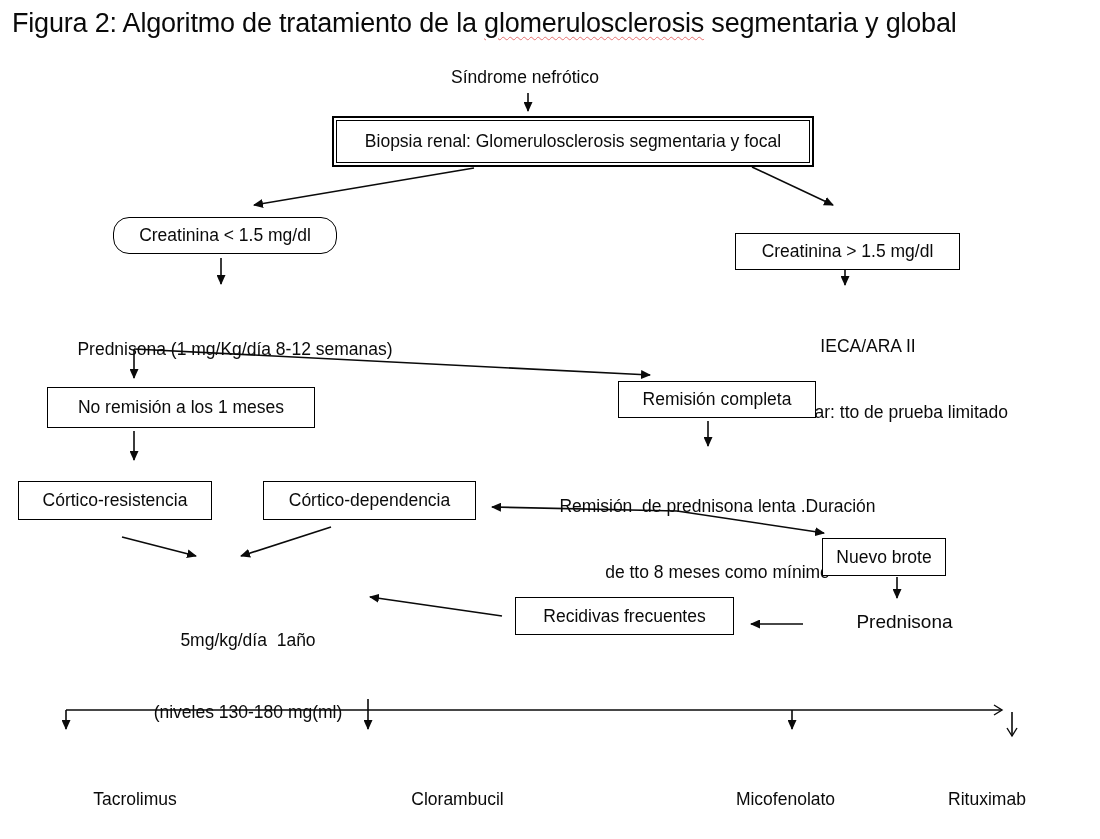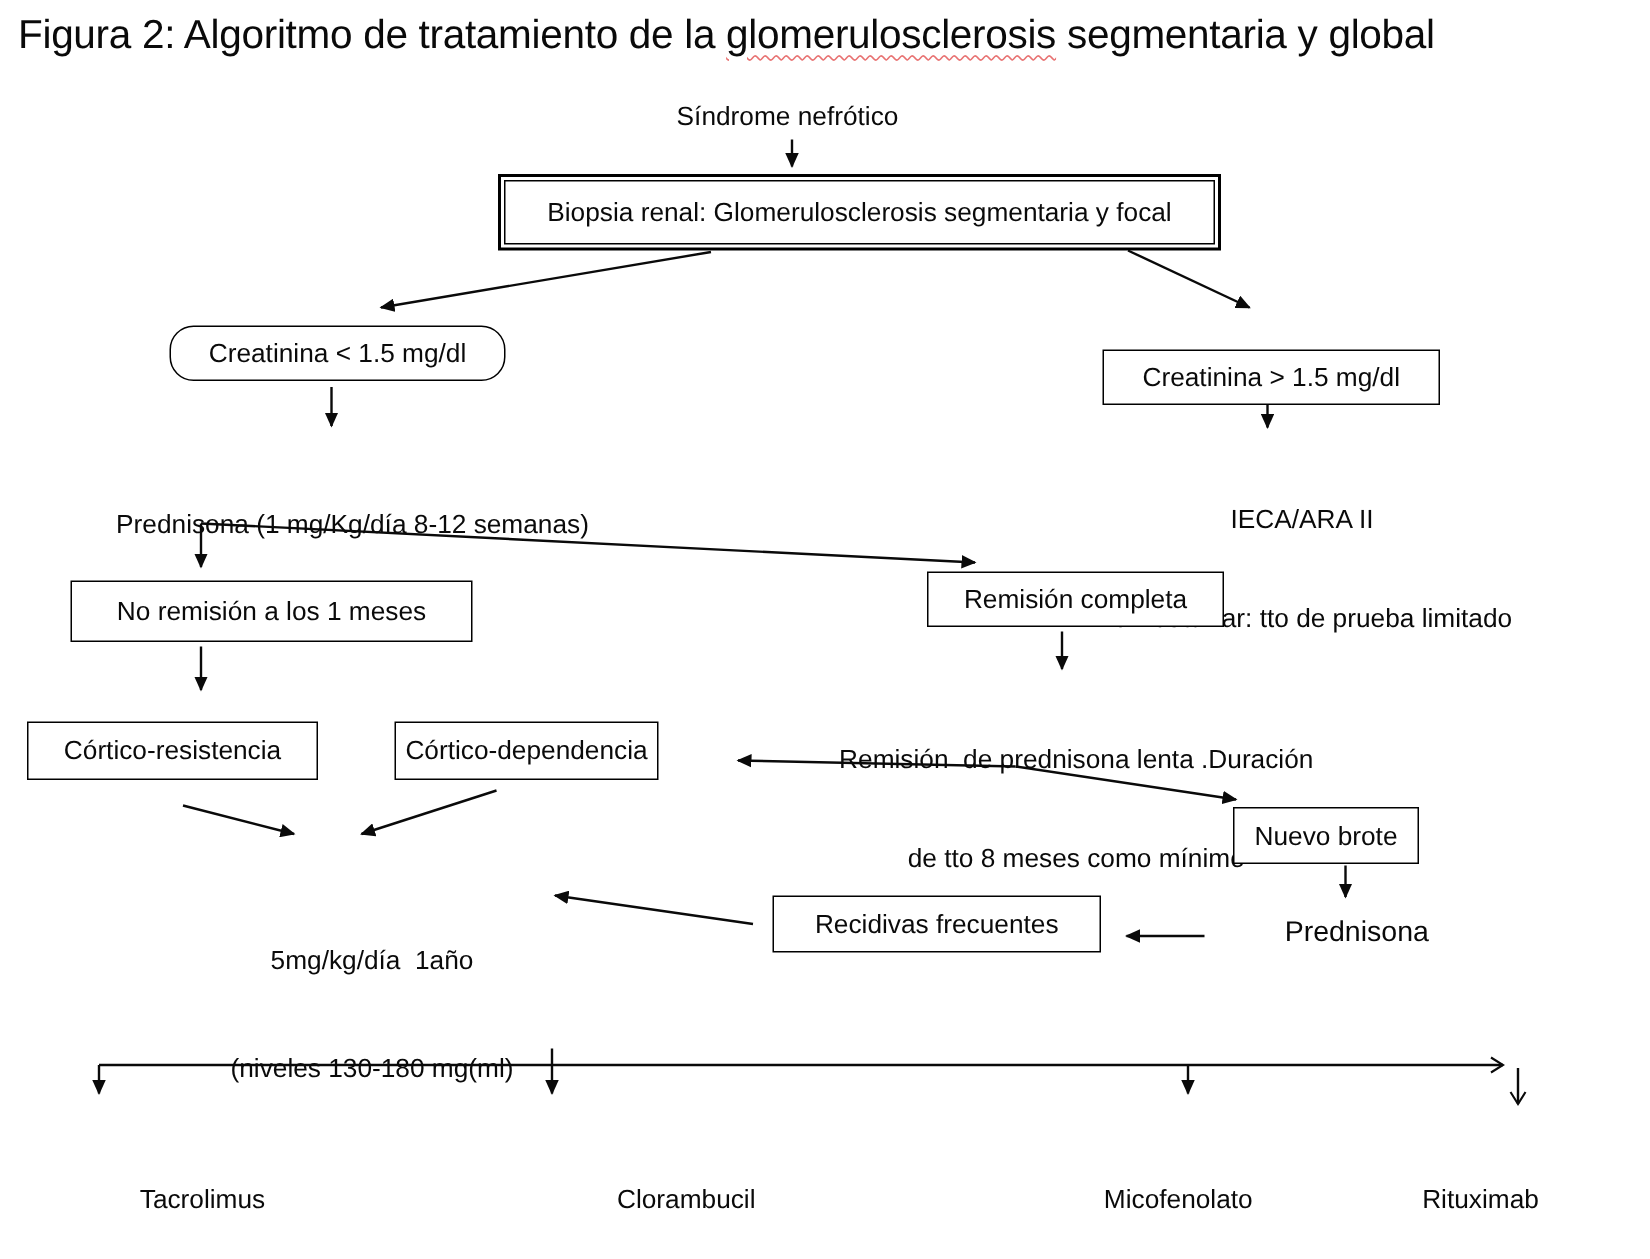--- a/index.html
+++ b/index.html
@@ -93,21 +93,21 @@
 
   <div class="box" style="left:618px; top:381px; width:198px; height:37px;">Remisión completa</div>
 
   <div class="node" style="left:525px; top:451px; width:385px;">
     <div><span>Remisión  de </span><span class="b">prednisona</span><span> lenta .Duración</span></div>
     <div>de tto 8 meses como mínimo</div>
   </div>
 
   <div class="box" style="left:18px; top:481px; width:194px; height:39px;">Córtico-resistencia</div>
 
-  <div class="box" style="left:263px; top:481px; width:176px; height:39px;">Córtico-dependencia</div>
+  <div class="box" style="left:263px; top:481px; width:213px; height:39px;">Córtico-dependencia</div>
 
   <div class="box" style="left:822px; top:538px; width:124px; height:38px;">Nuevo brote</div>
 
   <div class="node" style="left:68px; top:580px; width:360px; line-height:24px;">
     <div>5mg/kg/día  1año</div>
     <div>(niveles 130-180 mg(ml)</div>
     
   </div>
 
   <div class="box" style="left:515px; top:597px; width:219px; height:38px;">Recidivas frecuentes</div>

